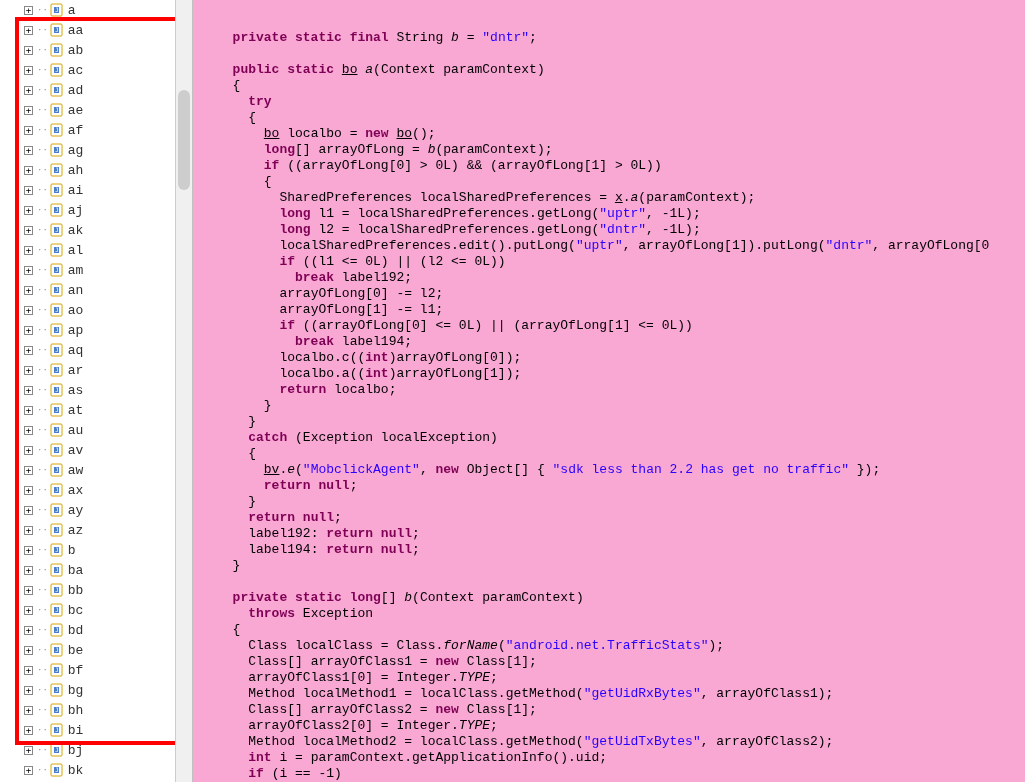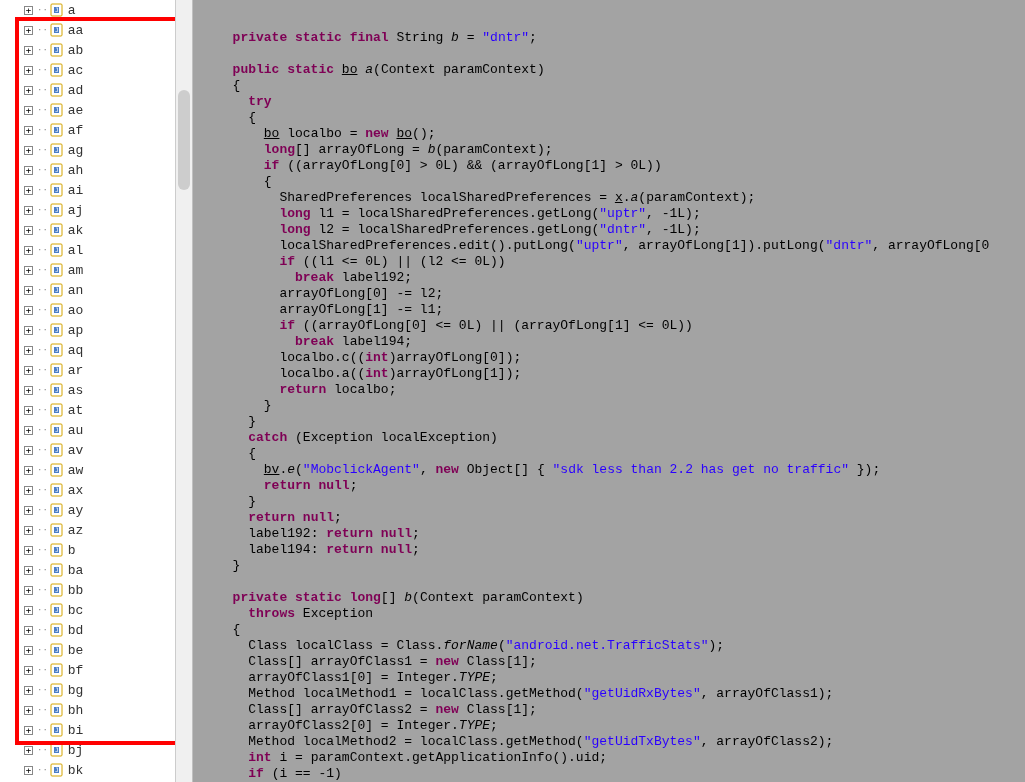--- a/index.html
+++ b/index.html
@@ -90,21 +90,21 @@
   position: absolute;
   left: 2px;
   width: 12px;
   height: 100px;
   top: 90px;
   background: #cdcdcd;
   border-radius: 6px;
 }
 .code-panel {
   flex: 1;
-  background: #a3a3a3;
+  background: #f9a8d4;
   padding: 0 0 0 24px;
   overflow: hidden;
   position: relative;
   white-space: pre;
 }
 .code-panel pre {
   margin: 0;
   font-family: "Consolas", "Courier New", monospace;
   font-size: 13px;
   line-height: 16px;

